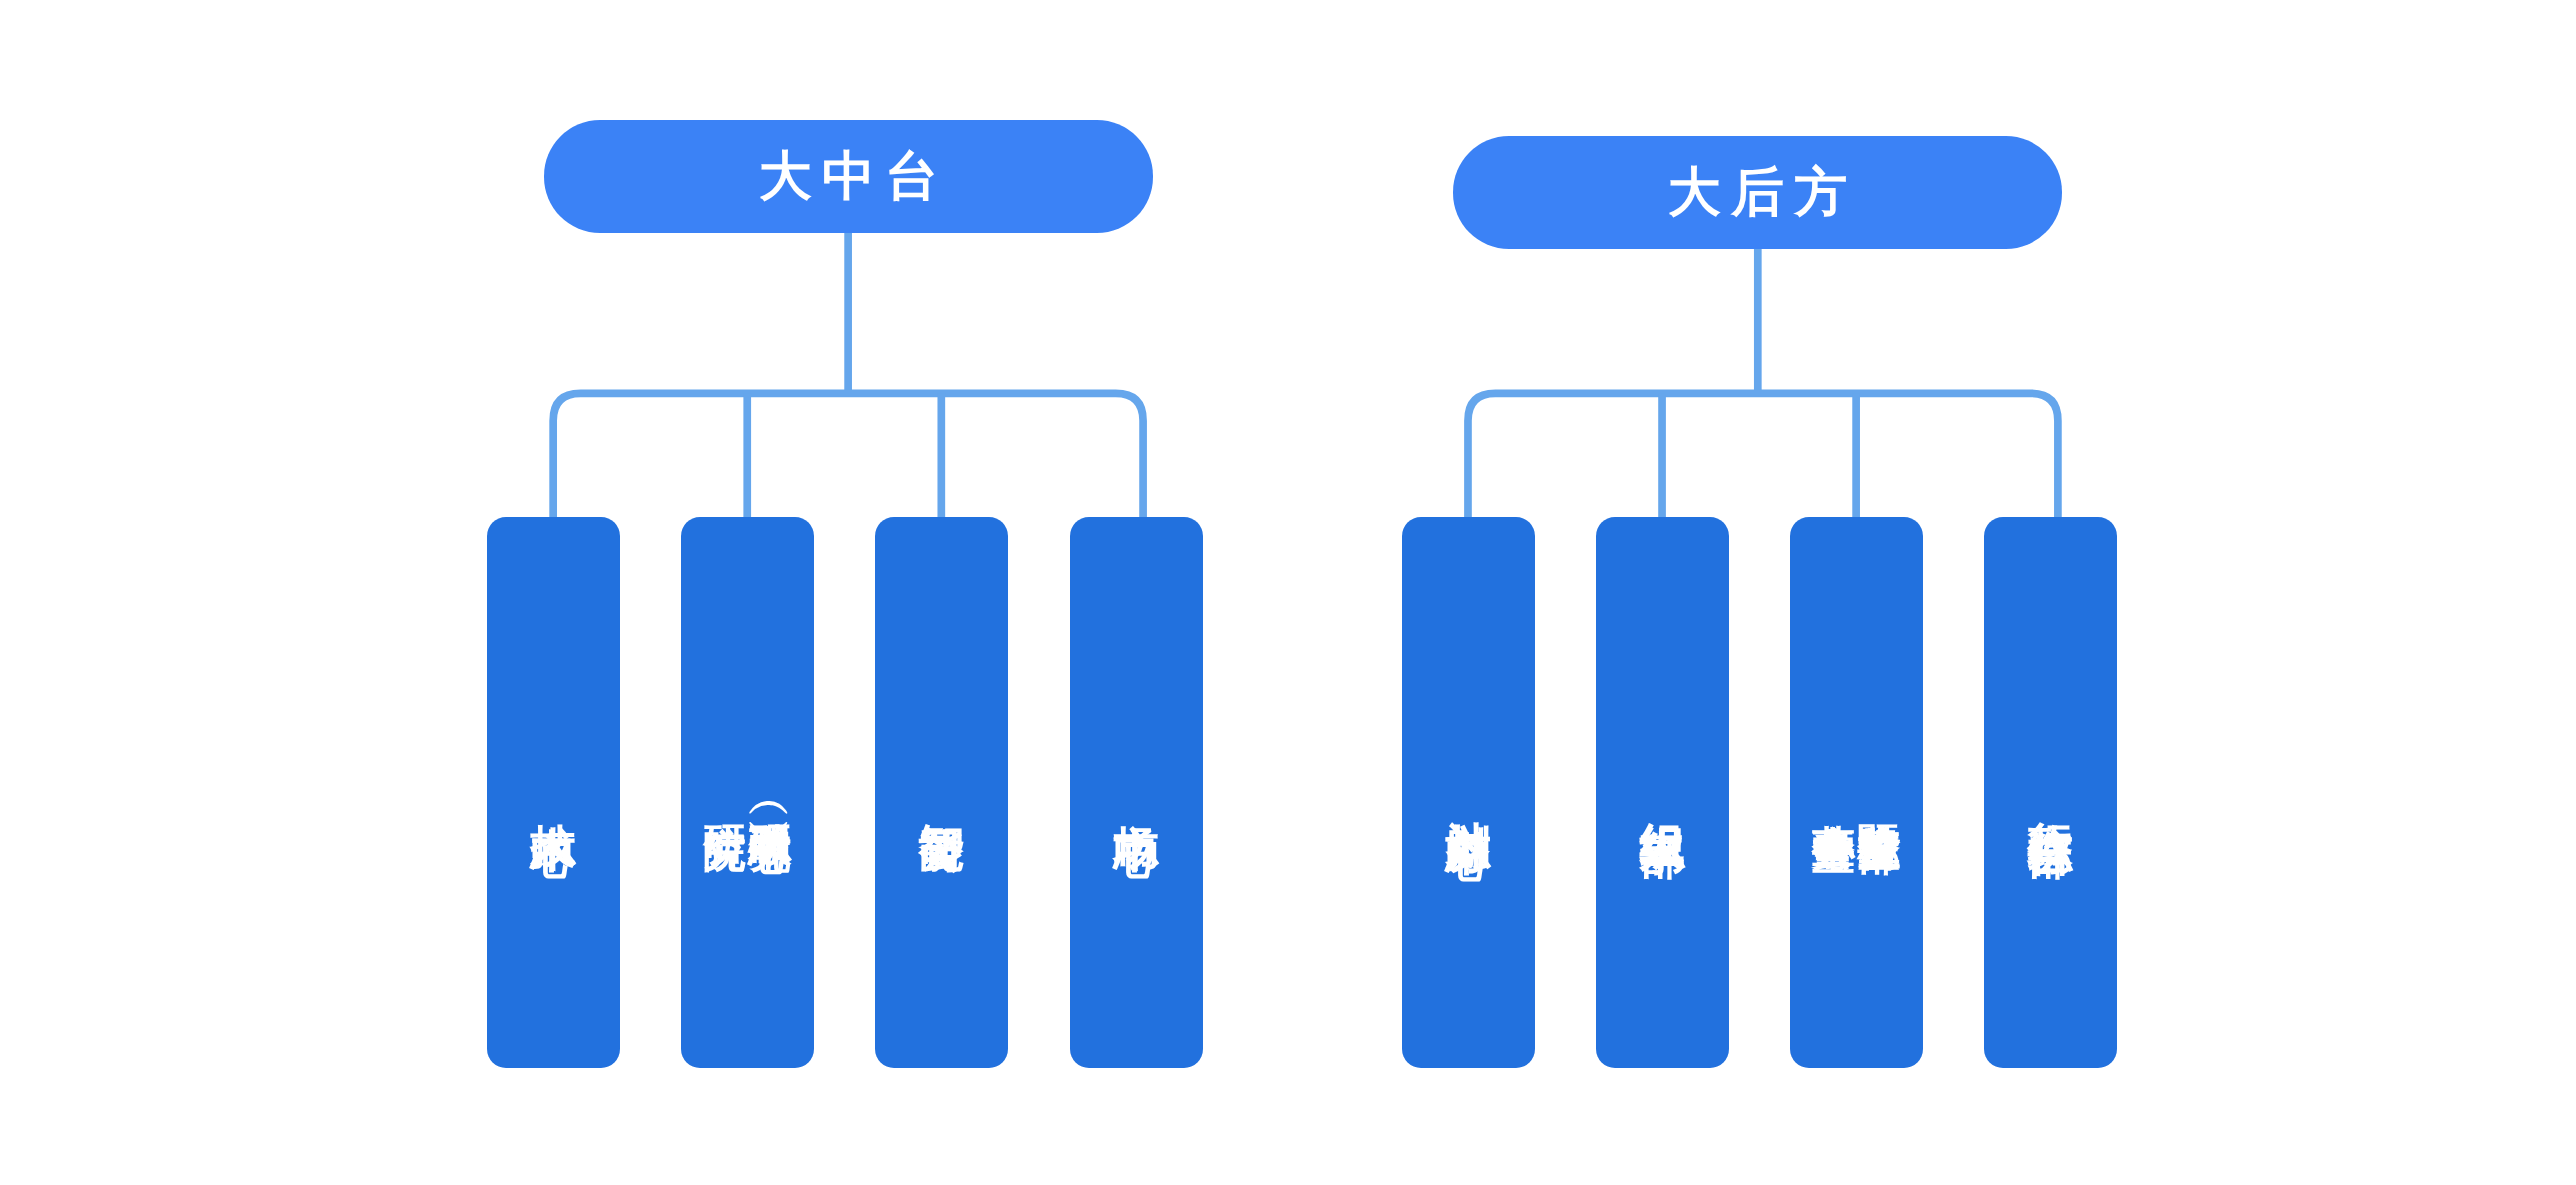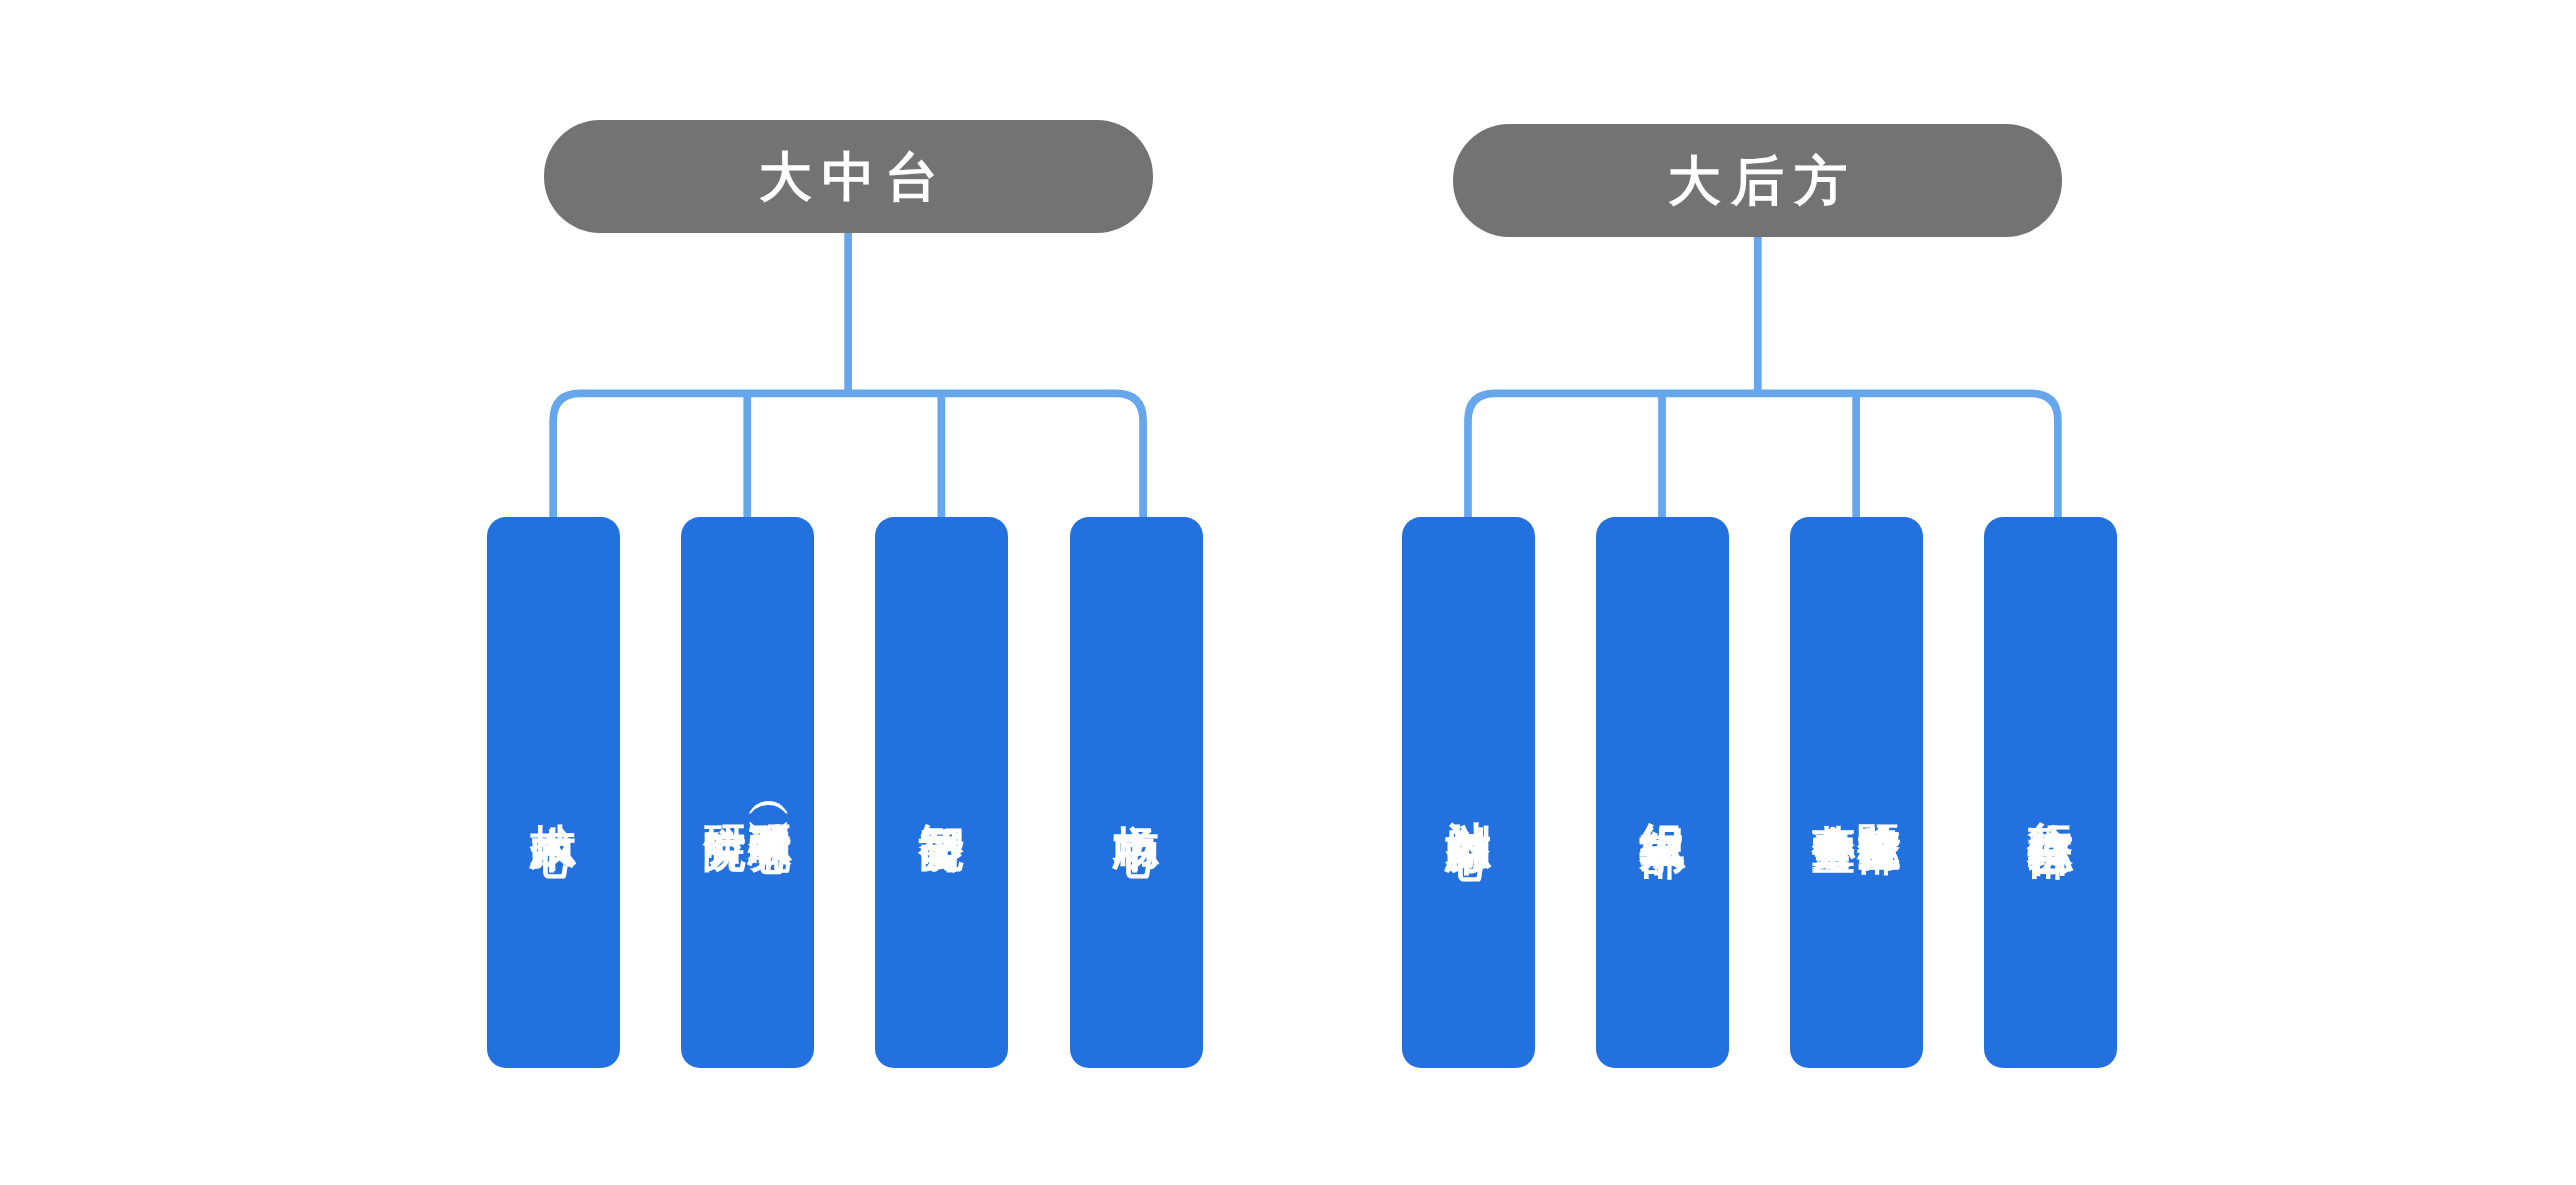--- a/index.html
+++ b/index.html
@@ -24,37 +24,38 @@
     width: 2576px;
     height: 1186px;
     pointer-events: none;
   }
   
   .pill {
     position: absolute;
     width: 609px;
     height: 113px;
     border-radius: 56px;
-    background: #737373;
+    background: #3b82f6;
     display: flex;
     align-items: center;
     justify-content: center;
     box-sizing: border-box;
+    font-family: Liberation Serif, serif;
   }
   .pill-label {
     color: #ffffff;
     font-size: 53px;
     font-weight: 700;
     letter-spacing: 10.3px;
     text-indent: 10.3px;
     line-height: 1;
     white-space: nowrap;
   }
   #pill-mid   { left: 544px;  top: 120px; }
-  #pill-back  { left: 1453px; top: 124px; }
+  #pill-back  { left: 1453px; top: 136px; }
 
   
   .vbox {
     position: absolute;
     width: 133px;
     height: 551px;
     top: 517px;
     border-radius: 19px;
     background: #2271de;
     box-sizing: border-box;

